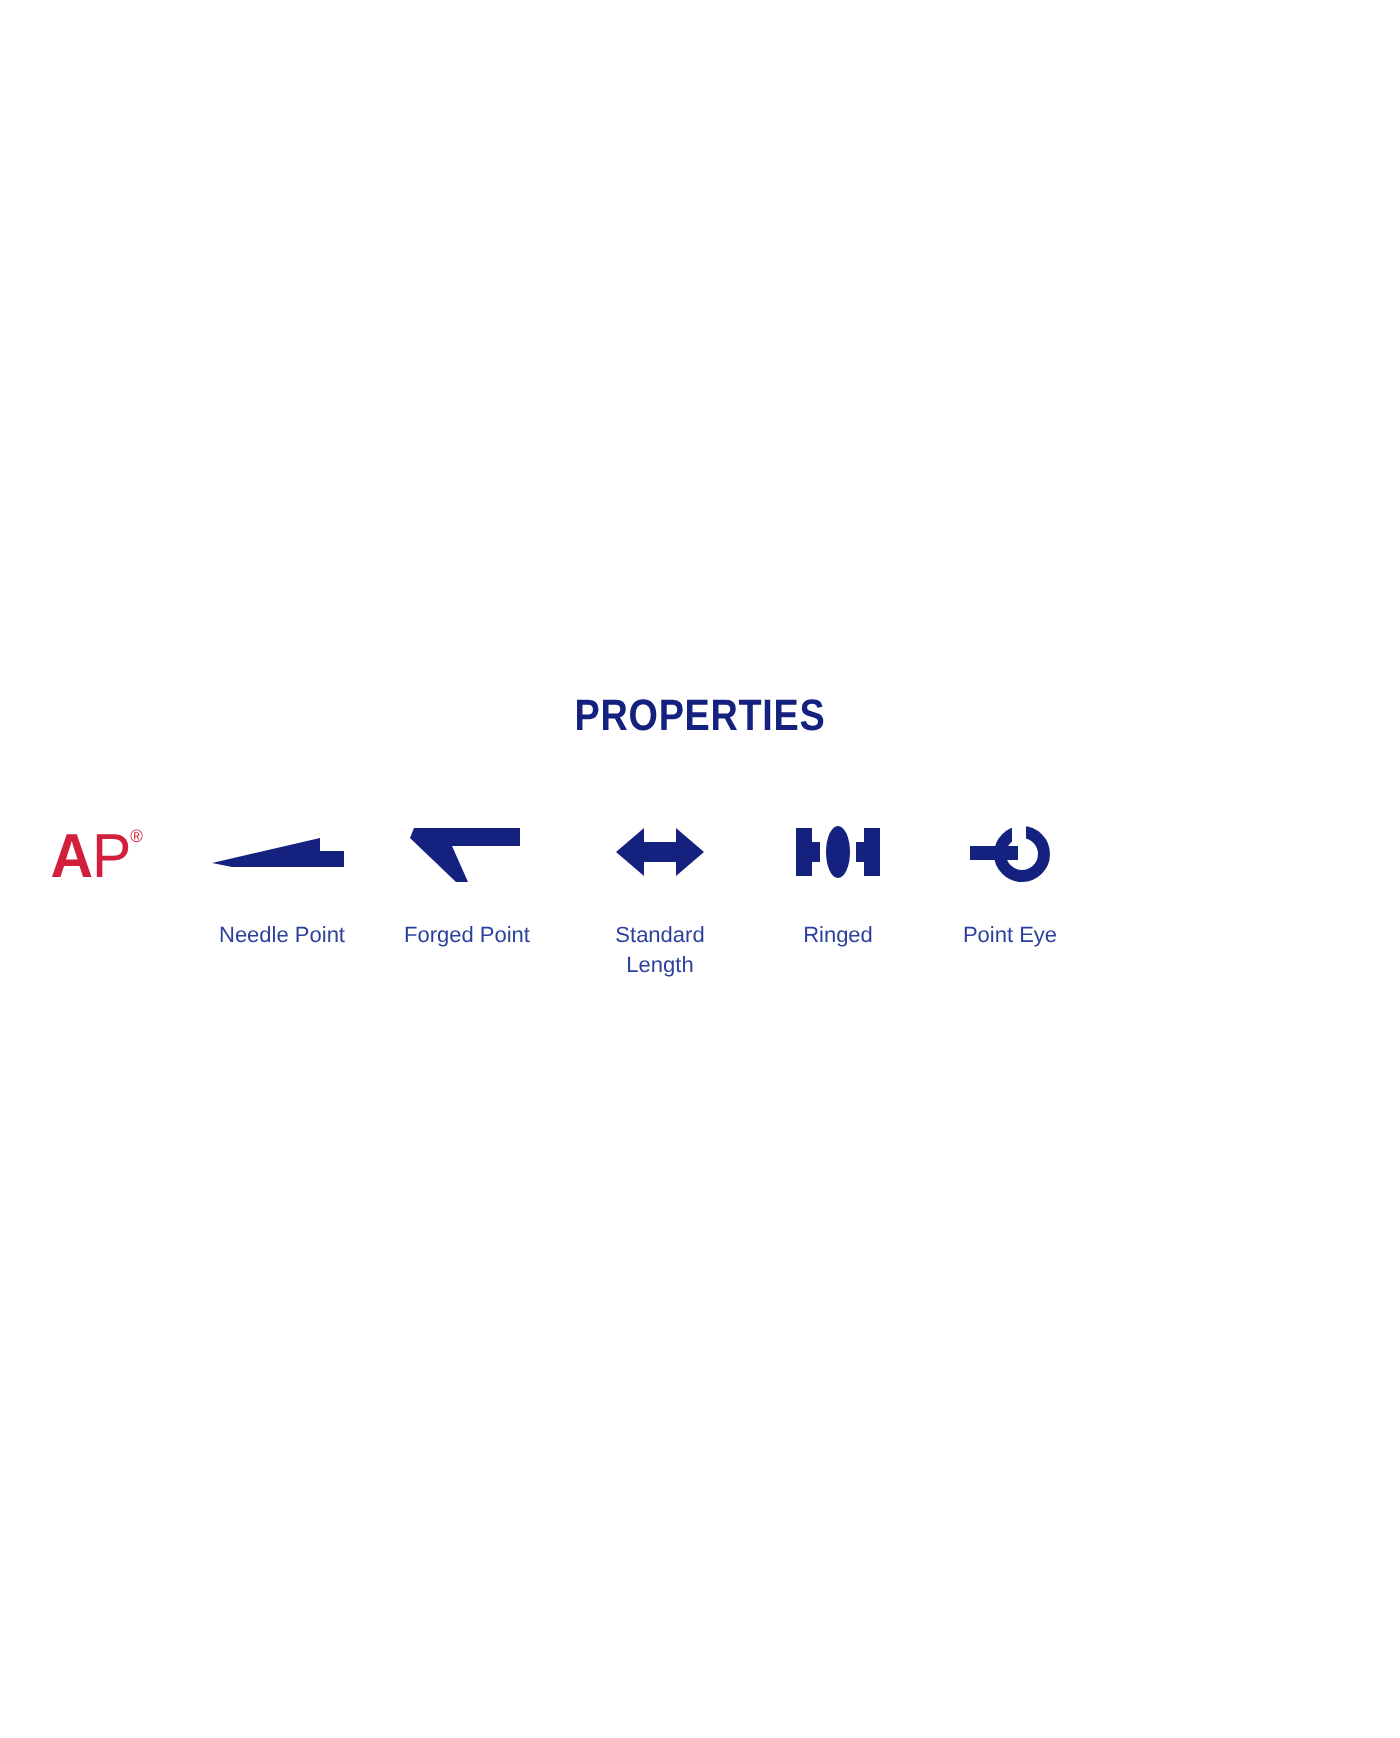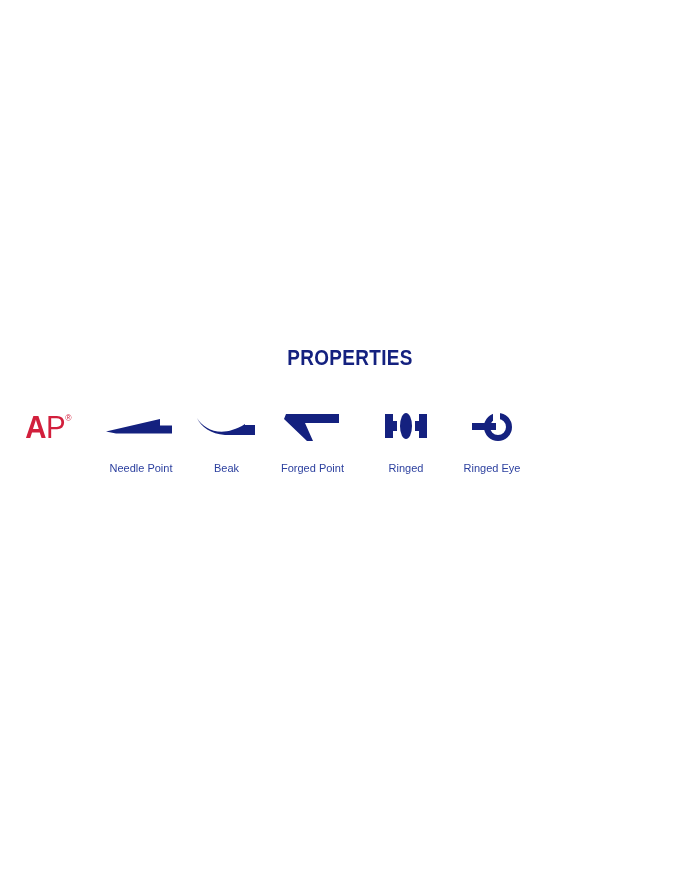--- a/index.html
+++ b/index.html
@@ -140,39 +140,39 @@
 
     <div class="property-item item-needle">
       <div class="icon-box">
         <svg width="70" height="34" viewBox="0 0 70 34">
           <path d="M0 22.5 L54 10 L54 16.5 L66 16.5 L66 24.5 L10 24.5 Z" fill="#14217f"></path>
         </svg>
       </div>
       <div class="property-label">Needle Point</div>
     </div>
 
-    <div class="property-item item-beak">
-      <div class="icon-box">
-        <svg width="64" height="34" viewBox="0 0 64 34">
-          <path d="M2 9 C10 22, 28 29, 50 15 L50 16 L60 16 L60 26 L30 26 C16 25, 6 18, 2 9 Z" fill="#14217f"></path>
-        </svg>
-      </div>
-      <div class="property-label">Beak</div>
-    </div>
 
     <div class="property-item item-kirbed">
       <div class="icon-box">
         <svg width="60" height="36" viewBox="0 0 60 36">
           <path d="M3 6 L56 6 L56 15 L22 15 L30 33 L24 33 L1 11 Z" fill="#14217f"></path>
         </svg>
       </div>
       <div class="property-label">Forged Point</div>
     </div>
 
 
+    <div class="property-item item-standard">
+      <div class="icon-box">
+        <svg width="44" height="30" viewBox="0 0 44 30">
+          <path d="M0 15 L14 3 L14 10 L30 10 L30 3 L44 15 L30 27 L30 20 L14 20 L14 27 Z" fill="#14217f"></path>
+        </svg>
+      </div>
+      <div class="property-label">Standard Length</div>
+    </div>
 
     <div class="property-item item-forged">
       <div class="icon-box">
         <svg width="42" height="32" viewBox="0 0 42 32">
           <rect x="0" y="4" width="8" height="24" fill="#14217f"></rect>
           <rect x="6" y="11" width="6" height="10" fill="#14217f"></rect>
           <ellipse cx="21" cy="16" rx="6" ry="13" fill="#14217f"></ellipse>
           <rect x="30" y="11" width="6" height="10" fill="#14217f"></rect>
           <rect x="34" y="4" width="8" height="24" fill="#14217f"></rect>
         </svg>
@@ -181,17 +181,17 @@
     </div>
 
     <div class="property-item item-ringed">
       <div class="icon-box">
         <svg width="42" height="32" viewBox="0 0 42 32">
           <circle cx="27" cy="17" r="11" fill="none" stroke="#14217f" stroke-width="6"></circle>
           <rect x="1" y="13" width="24" height="7" fill="#14217f"></rect>
           <rect x="22" y="2" width="7" height="10" fill="#ffffff"></rect>
         </svg>
       </div>
-      <div class="property-label">Ringed Eye</div>
+      <div class="property-label">Point Eye</div>
     </div>
 
   </div>
 </div>
 
 </body></html>

